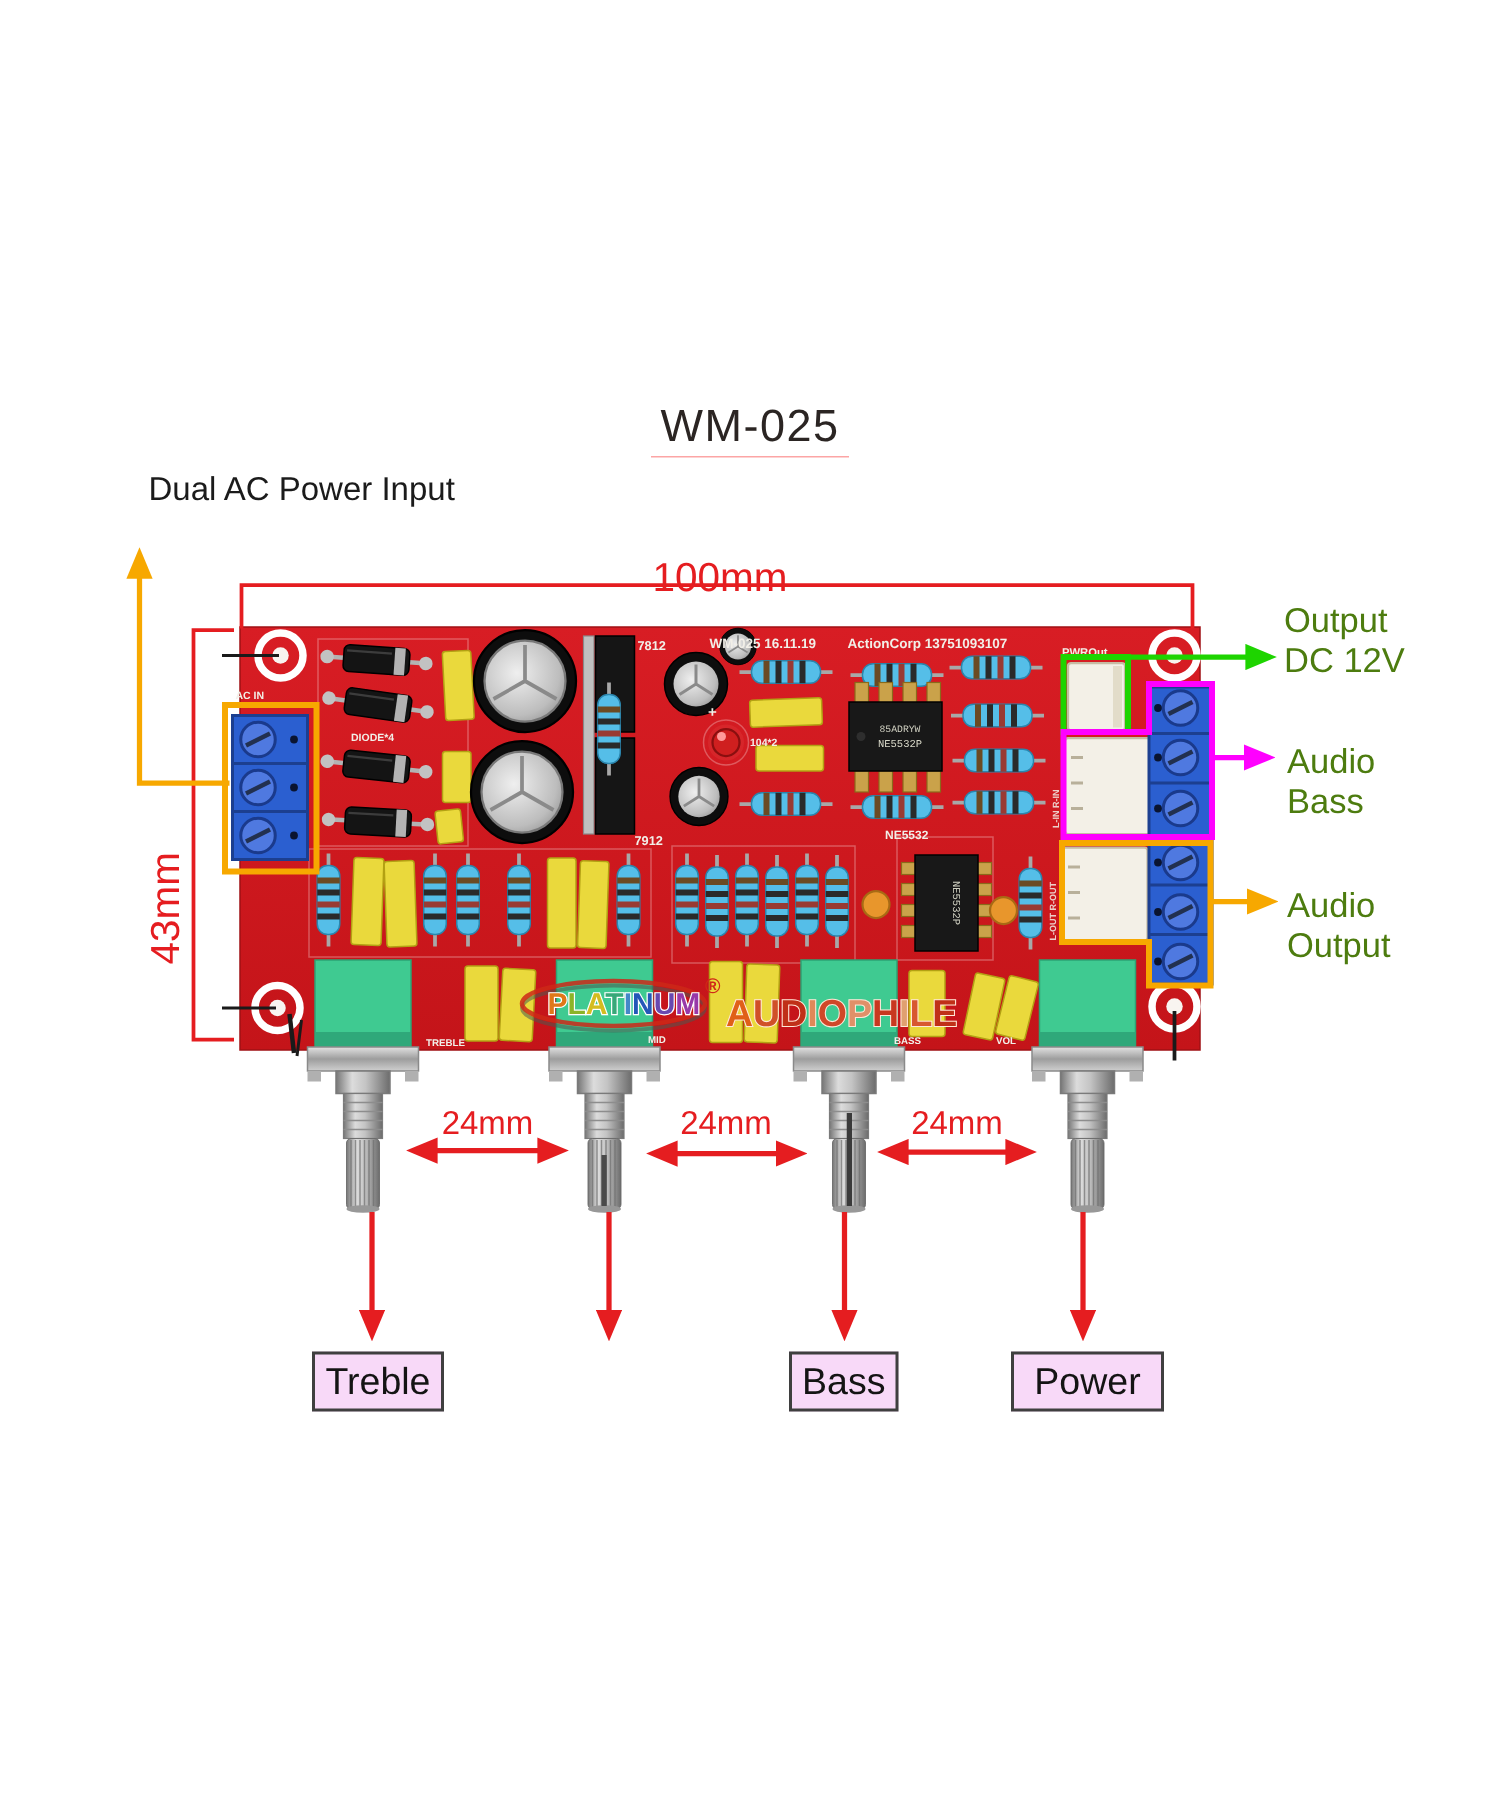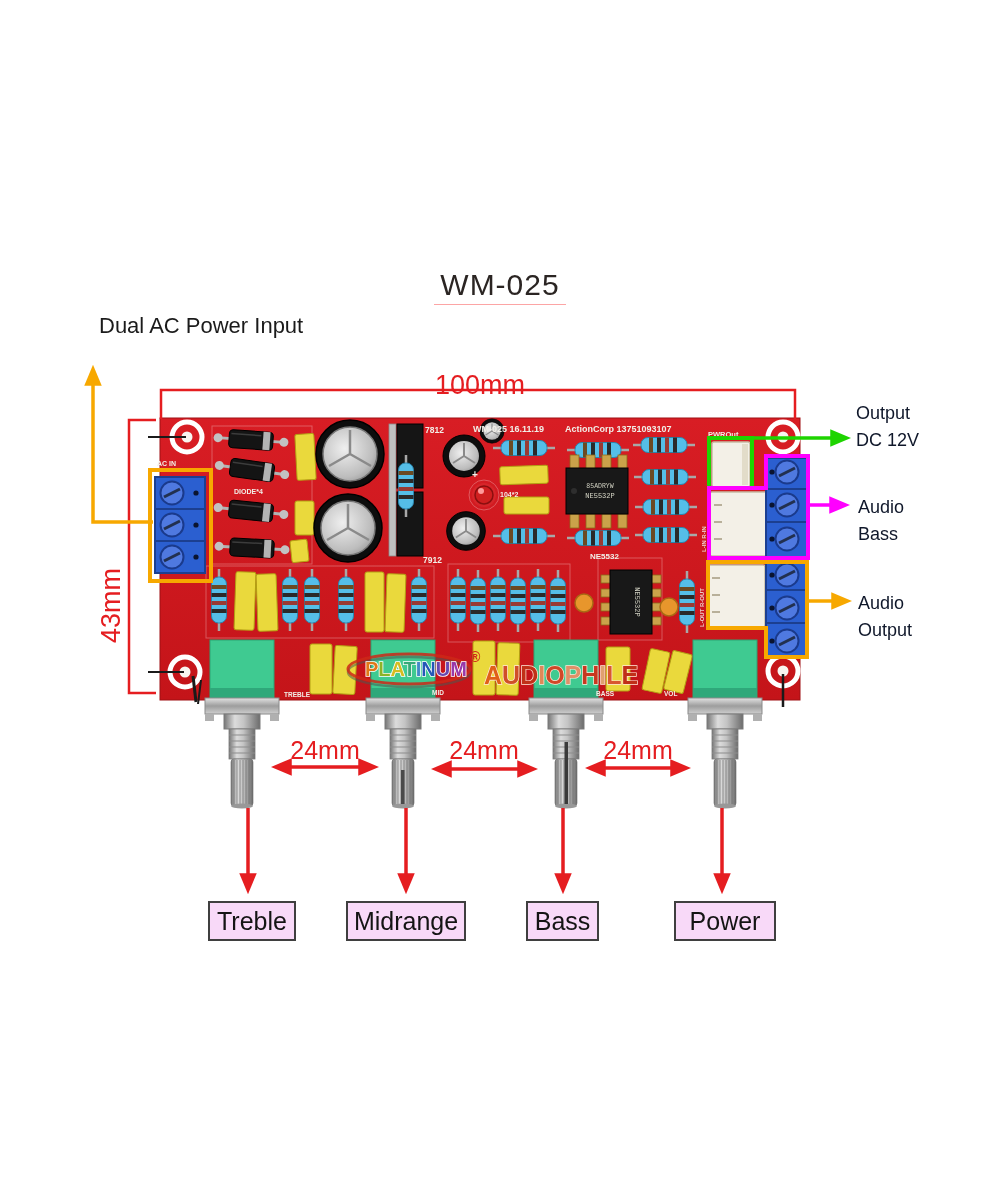--- a/index.html
+++ b/index.html
@@ -11,26 +11,26 @@
   .txt{position:absolute;color:#1b1b1b;}
   .title-wrap{left:0;top:268px;width:1000px;text-align:center;}
   .title-wrap span{
     display:inline-block;font-size:30px;font-weight:normal;letter-spacing:1px;
     color:#2b2523;border-bottom:1px solid #fca5a5;padding:0 6px 2px 6px;
   }
   .power-label{left:67px;top:312px;font-size:22px;line-height:27px;margin-left:32px;}
   .dim-w{left:330px;top:358px;width:300px;text-align:center;font-size:27px;color:#e51d20;margin-top:12px;}
   .dim-h{left:66px;top:590px;width:90px;text-align:center;font-size:27px;color:#e51d20;
          transform:rotate(-90deg);}
-  .callout{font-size:18px;line-height:27px;color:#0f172a;}
+  .callout{font-size:23px;line-height:27px;color:#4d7c0f;}
   .co-dc{left:856px;top:400px;}
   .co-ain{left:858px;top:494px;}
   .co-aout{left:858px;top:590px;}
   .spacing-label{position:absolute;width:120px;text-align:center;top:736px;
-    font-size:25px;color:#e51d20;}
+    font-size:22px;color:#e51d20;}
   .knob-box{
     position:absolute;top:901px;height:40px;background:#f8d9f8;border:2px solid #3f3f3f;
     display:flex;align-items:center;justify-content:center;font-size:25px;color:#141414;
     box-sizing:border-box;
   }
 </style>
 </head>
 <body>
 
 <div class="canvas">
@@ -405,17 +405,16 @@
 <div class="txt callout co-aout">
   <div>Audio</div>
   <div>Output</div>
 </div>
 
 <div class="spacing-label" style="left:265px">24mm</div>
 <div class="spacing-label" style="left:424px">24mm</div>
 <div class="spacing-label" style="left:578px">24mm</div>
 
 <div class="knob-box" style="left:208px;width:88px">Treble</div>
-<div class="knob-box" style="left:346px;width:120px">Midrange</div>
 <div class="knob-box" style="left:526px;width:73px">Bass</div>
 <div class="knob-box" style="left:674px;width:102px">Power</div>
 
 </div>
 
 </body></html>

